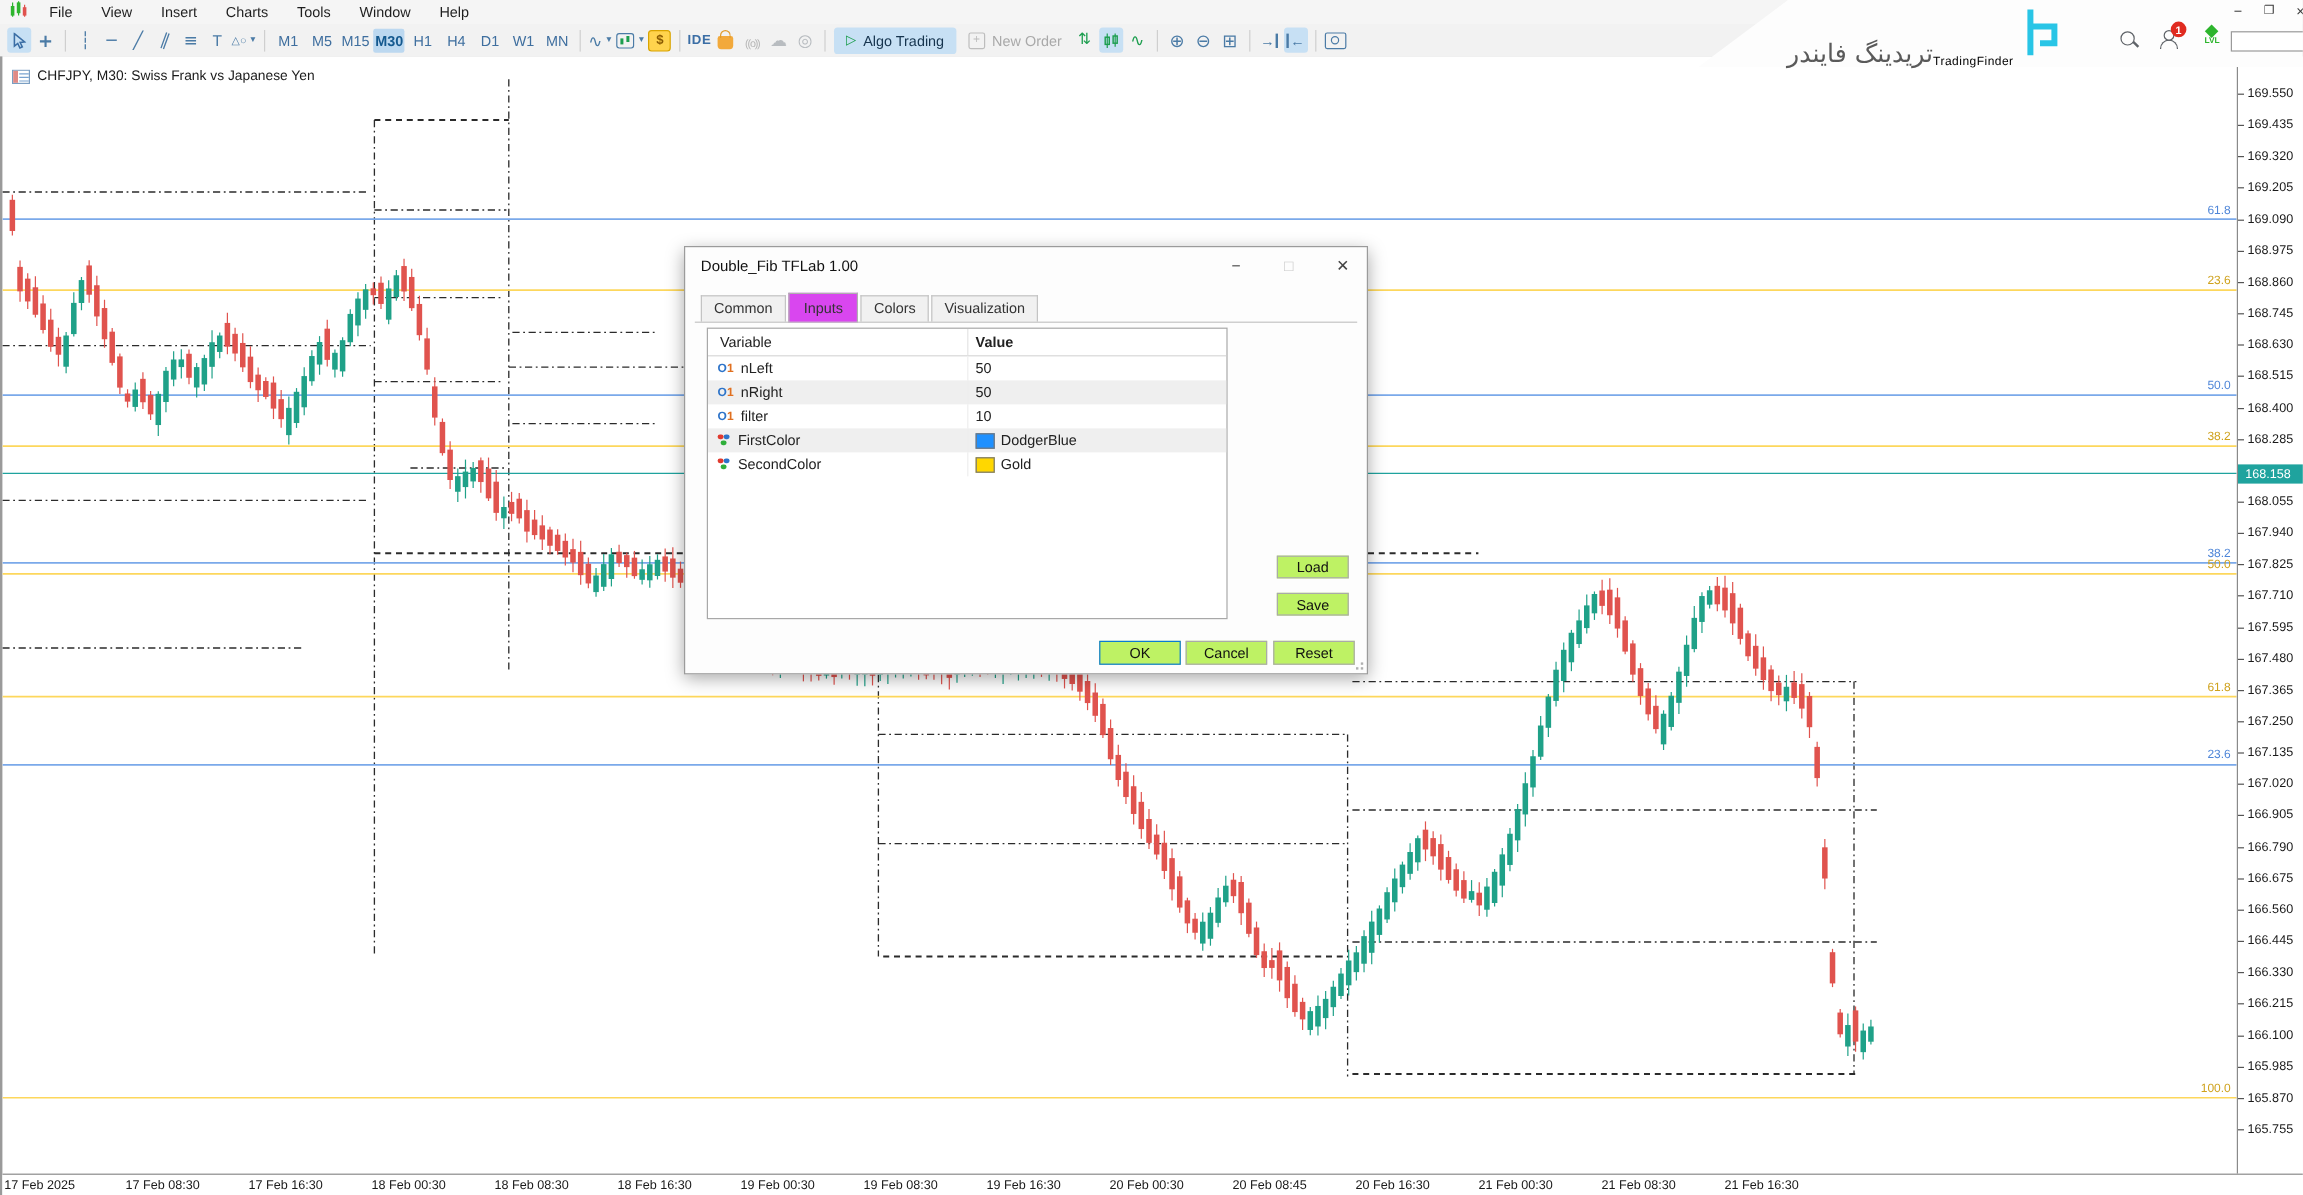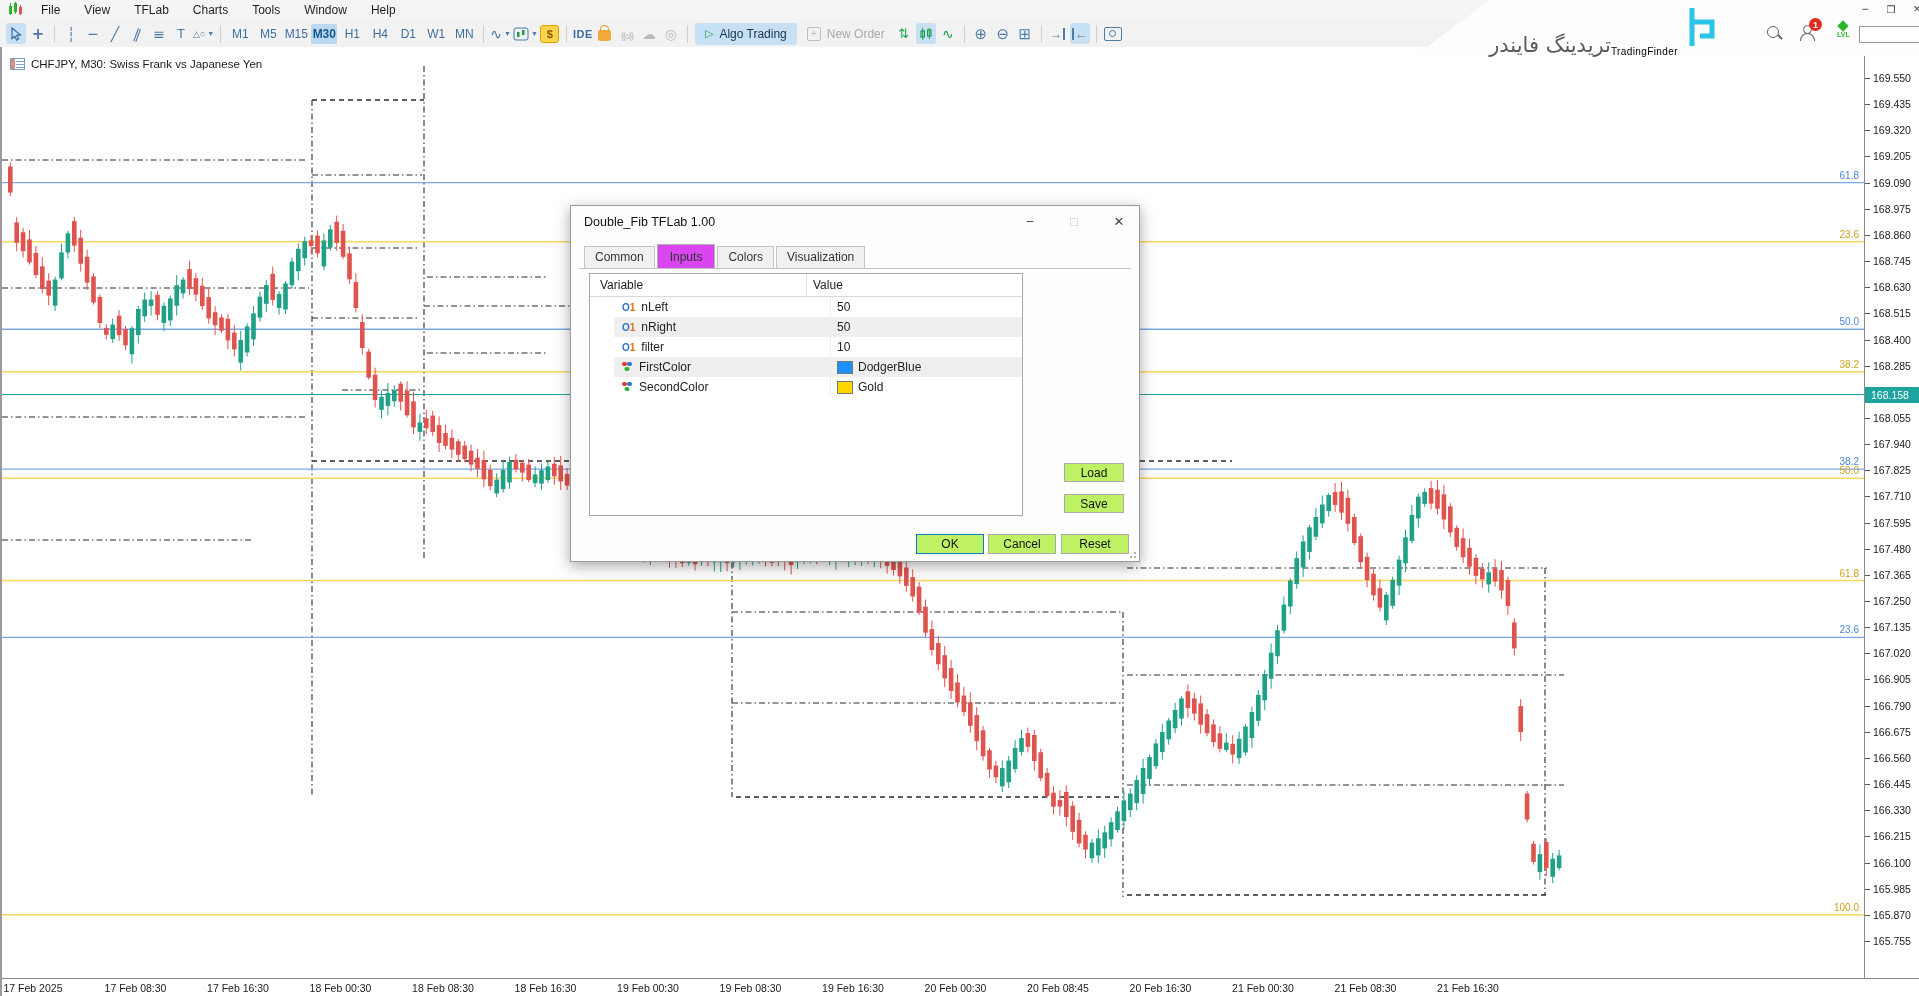--- a/index.html
+++ b/index.html
@@ -92,22 +92,22 @@
   .dlg-max{left:492px;color:#c9c9c9;}
   .dlg-close{left:537px;}
   #dlg-tabs{position:absolute;left:13px;top:38px;display:flex;align-items:flex-end;height:24px;}
   .dlg-tab{padding:3px 10px 4px;border:1px solid #c4c4c4;border-bottom:none;background:#f1f1f1;color:#333;
            font-size:12px;margin-right:2px;}
   .dlg-tab.active{background:#d946ef;padding:5px 12px 5px;border-color:#b0b0b0;position:relative;top:1px;}
   .dlg-tabline{position:absolute;left:8px;top:62px;width:552px;height:1px;background:#c4c4c4;}
   #dlg-table{position:absolute;left:18px;top:67px;width:432px;height:241px;border:1px solid #a8a8a8;background:#fff;overflow:hidden;}
   .dlg-th{display:flex;height:22px;border-bottom:1px solid #d8d8d8;color:#222;}
   .dlg-th .c1{width:217px;padding:4px 0 0 10px;box-sizing:border-box;border-right:1px solid #e4e4e4;}
-  .dlg-th .c2{flex:1;padding:4px 0 0 6px;}
-  .dlg-row{display:flex;height:20px;align-items:center;margin-left:24px;}
+  .dlg-th .c2{flex:1;padding:4px 0 0 6px;font-weight:bold;}
+  .dlg-row{display:flex;height:20px;align-items:center;}
   .dlg-row.alt{background:#efefef;}
   .dlg-row .c1{width:217px;display:flex;align-items:center;gap:6px;padding-left:8px;box-sizing:border-box;height:100%;border-right:1px solid #eee;}
   .dlg-row .c2{flex:1;display:flex;align-items:center;gap:5px;padding-left:6px;height:100%;}
   .ic-int{font-size:10px;font-weight:bold;letter-spacing:0;}
   .ic-int .o{color:#2e74c9;}.ic-int .i{color:#e07020;}
   .ic-rgb{position:relative;width:11px;height:11px;display:inline-block;}
   .ic-rgb::before{content:"";position:absolute;left:0;top:0;width:4.5px;height:4.5px;border-radius:50%;background:#e03a2f;
                   box-shadow:5px 0 0 #2e74c9,2.5px 5px 0 #2faf3a;}
   .swatch{width:14px;height:11px;border:1px solid #777;}
   .dlg-btn{position:absolute;height:20px;background:#bef264;border:1px solid #aaaaaa;font-size:12px;color:#111;
@@ -133,21 +133,21 @@
           <line x1="2.5" y1="2" x2="2.5" y2="14" stroke="#2db52d" stroke-width="1"></line>
         <rect x="6" y="2" width="3" height="9" fill="#2db52d"></rect>
           <line x1="7.5" y1="1" x2="7.5" y2="13" stroke="#2db52d" stroke-width="1"></line>
         <rect x="11" y="6" width="3" height="7" fill="#e0534e"></rect>
           <line x1="12.5" y1="4" x2="12.5" y2="14" stroke="#e0534e" stroke-width="1"></line>
       </svg>
     </span>
     <div id="menu-items" style="display: flex;">
         <span class="menu-item">File</span>
         <span class="menu-item">View</span>
-        <span class="menu-item">TFLab</span>
+        <span class="menu-item">Insert</span>
         <span class="menu-item">Charts</span>
         <span class="menu-item">Tools</span>
         <span class="menu-item">Window</span>
         <span class="menu-item">Help</span>
       </div>
   </div>
 
   <div id="toolbar">
     <span class="tbtn sel" style="margin-left:6px">
       <svg class="cursor-svg" width="12" height="14" viewBox="0 0 12 14">

